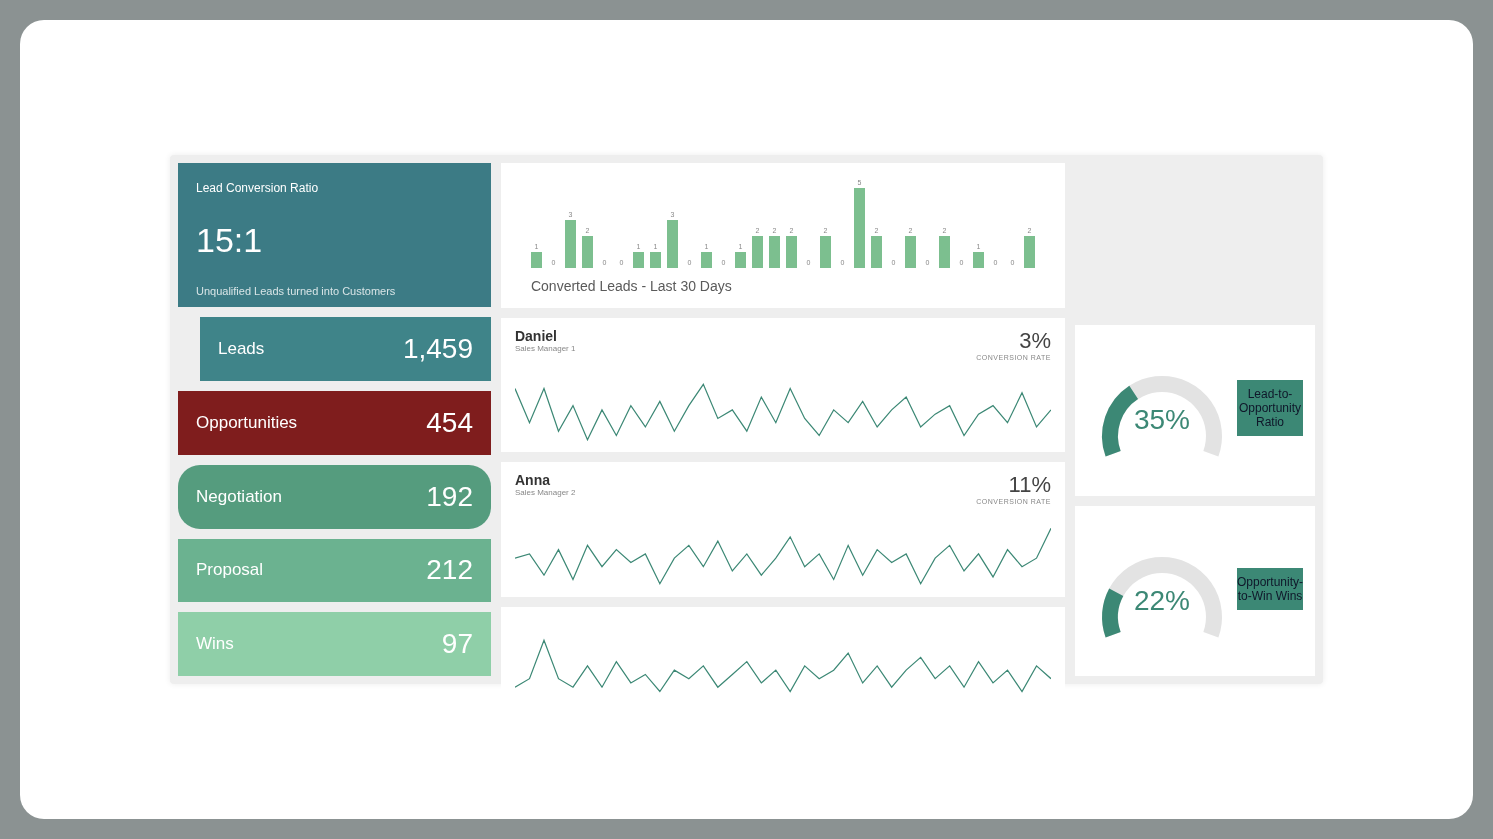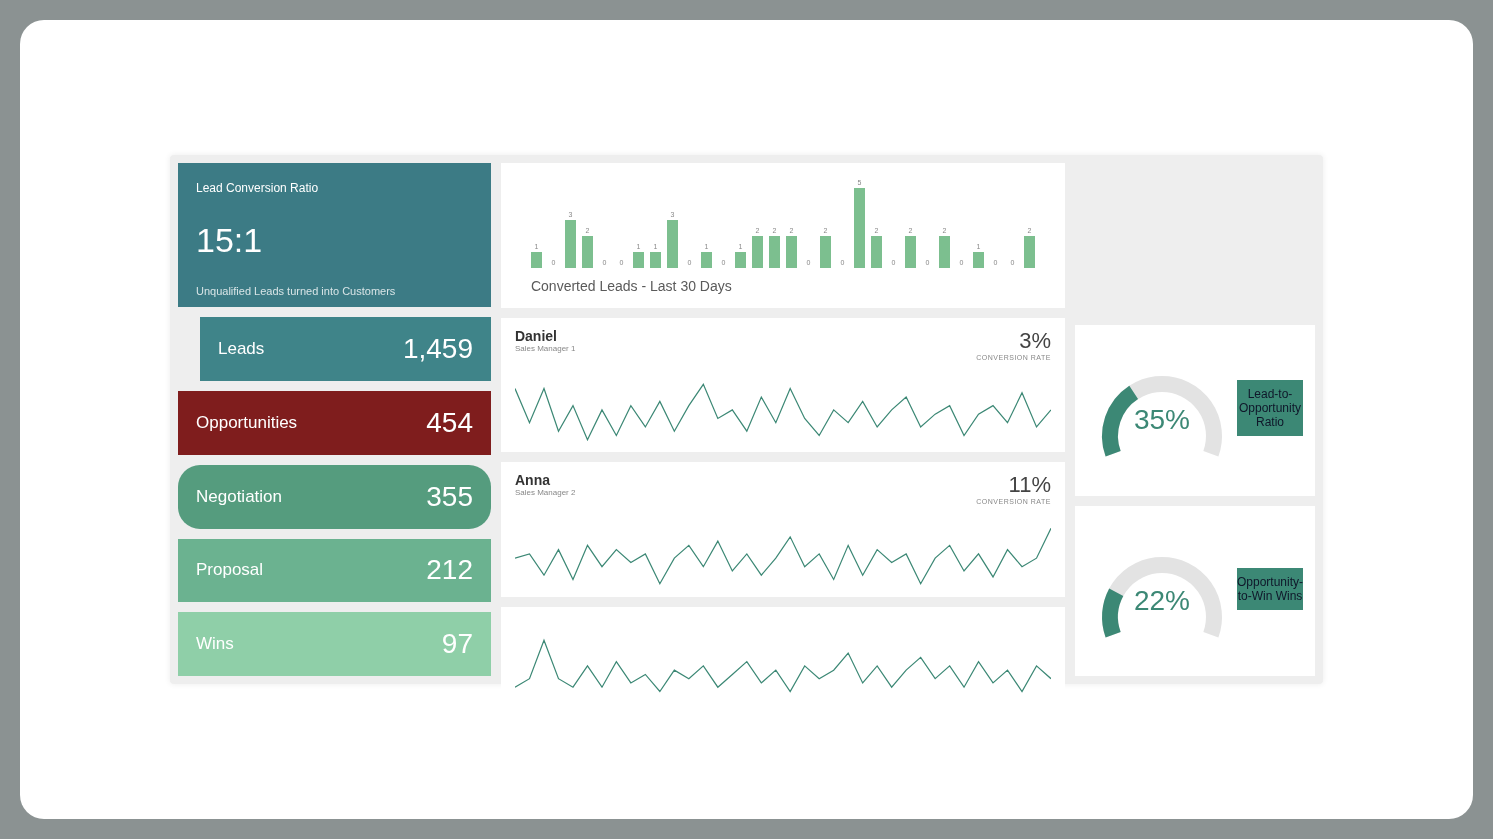--- a/index.html
+++ b/index.html
@@ -63,21 +63,21 @@
       <div class="metric m1">
         <span class="metric-label">Leads</span>
         <span class="metric-value">1,459</span>
       </div>
       <div class="metric m2">
         <span class="metric-label">Opportunities</span>
         <span class="metric-value">454</span>
       </div>
       <div class="metric m3">
         <span class="metric-label">Negotiation</span>
-        <span class="metric-value">355</span>
+        <span class="metric-value">192</span>
       </div>
       <div class="metric m4">
         <span class="metric-label">Proposal</span>
         <span class="metric-value">212</span>
       </div>
       <div class="metric m5">
         <span class="metric-label">Wins</span>
         <span class="metric-value">97</span>
       </div>
     </div>

